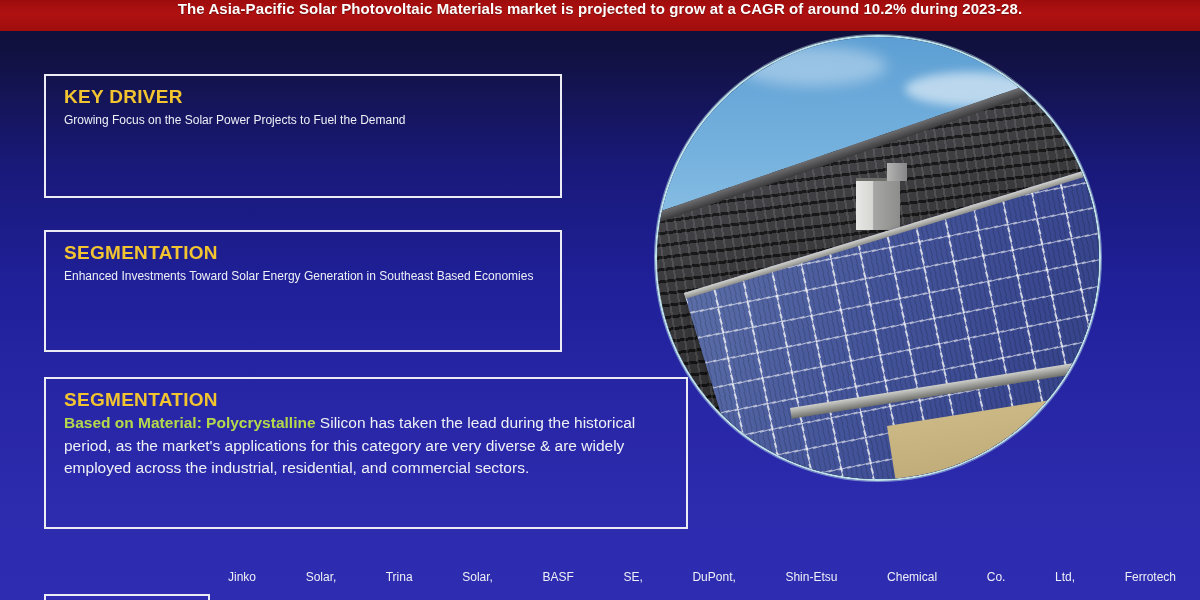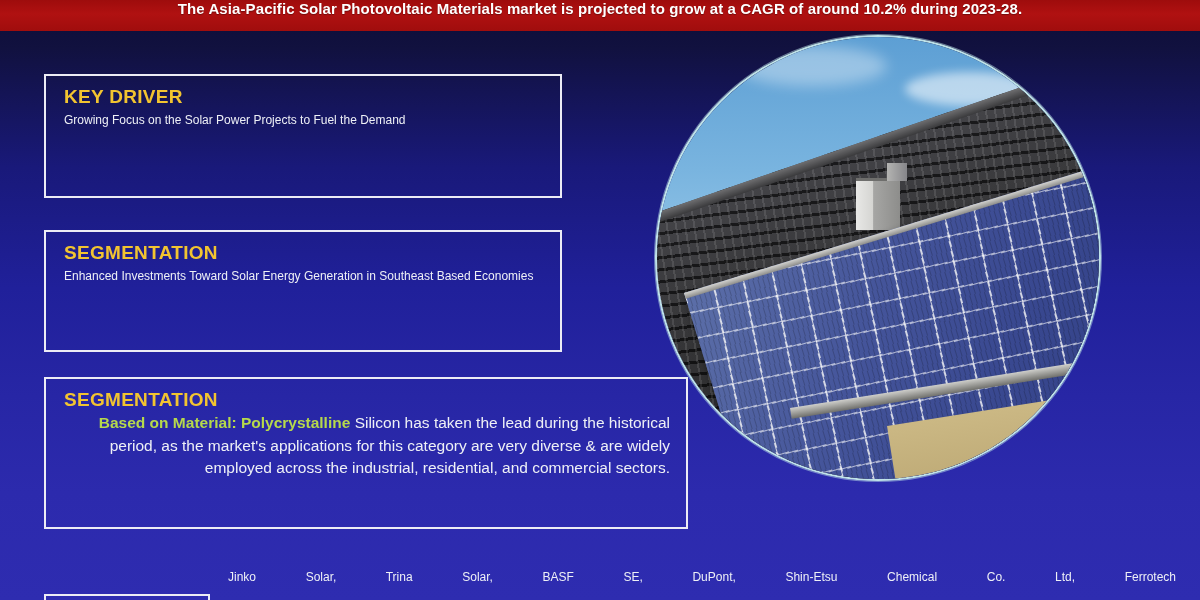--- a/index.html
+++ b/index.html
@@ -190,21 +190,21 @@
     letter-spacing:.3px;
     margin-bottom:4px;
   }
   .box-body {
     color:#eef0f6;
     font-size:12px;
     line-height:1.42;
     font-weight:normal;
   }
   .box-3 .box-title { margin-bottom:1px; }
-  .box-3 .box-body { font-size:15.5px; line-height:1.46;text-align:right; }
+  .box-3 .box-body { font-size:15.5px; line-height:1.46; }
   .seg-lead {
     color:#b6d94b;
     font-weight:bold;
   }
 
   
   .company-strip {
     position:absolute;
     left:228px; top:568px;
     width:948px;

